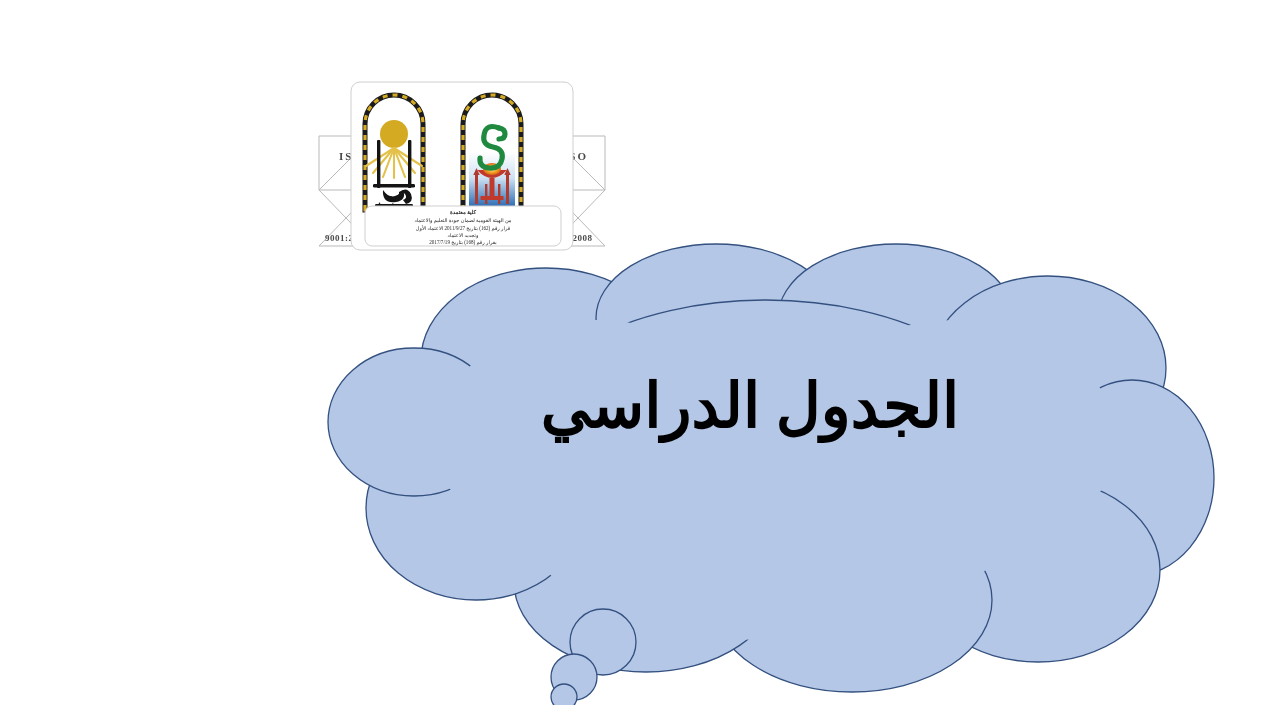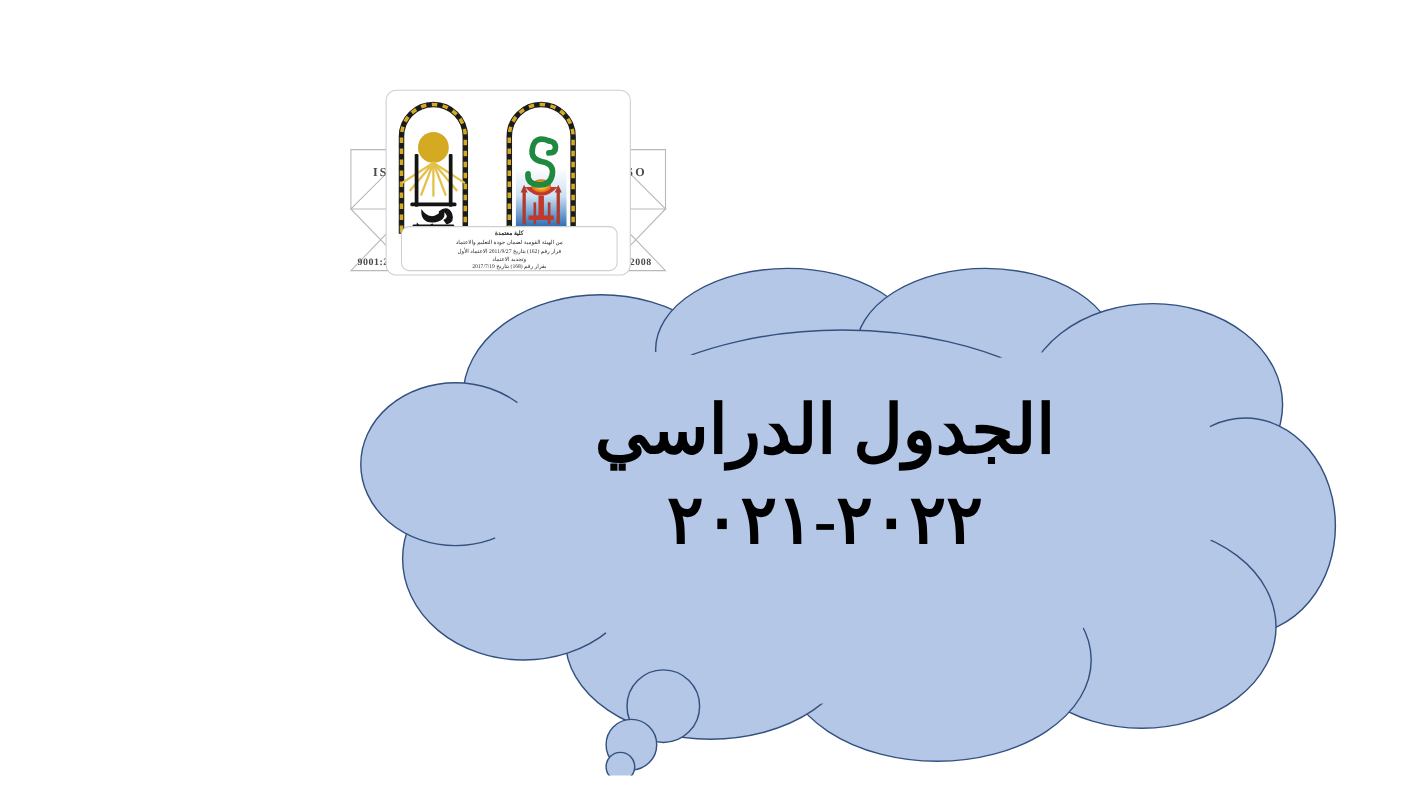--- a/index.html
+++ b/index.html
@@ -49,21 +49,21 @@
   #cloud-svg {
     display: block;
     width: 920px;
     height: 465px;
   }
 
   
   #title-group {
     position: absolute;
     left: 420px;
-    top: 352px;
+    top: 366px;
     width: 660px;
     text-align: center;
     direction: rtl;
     unicode-bidi: bidi-override;
     pointer-events: none;
   }
   .title-line {
     display: block;
     color: #000000;
     font-family: "Liberation Serif", "DejaVu Serif", serif;
@@ -206,16 +206,15 @@
       <g fill="#b4c7e7" stroke="#33507f" stroke-width="1.3">
         <circle cx="307" cy="402" r="33"></circle>
         <circle cx="278" cy="437" r="23"></circle>
         <circle cx="268" cy="457" r="13"></circle>
       </g>
     </svg>
   </div>
 
   <div id="title-group">
     <span class="title-line">الجدول الدراسي</span>
-    <span class="title-line year">٢٠٢٢-٢٠٢١</span>
   </div>
 
 </div>
 
 </body></html>

